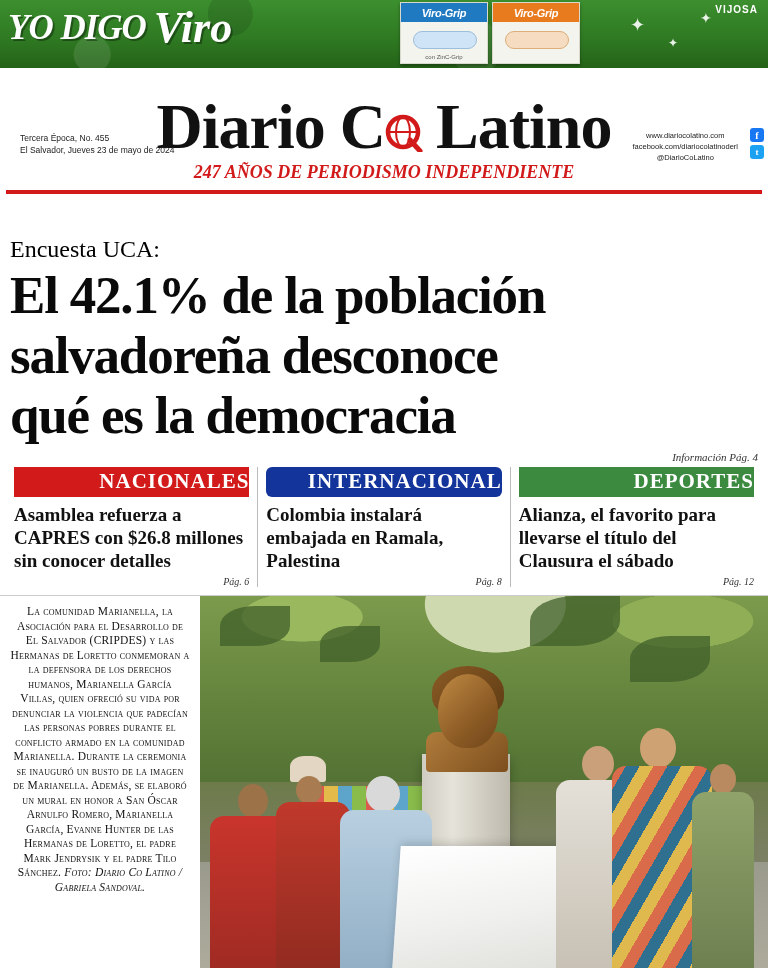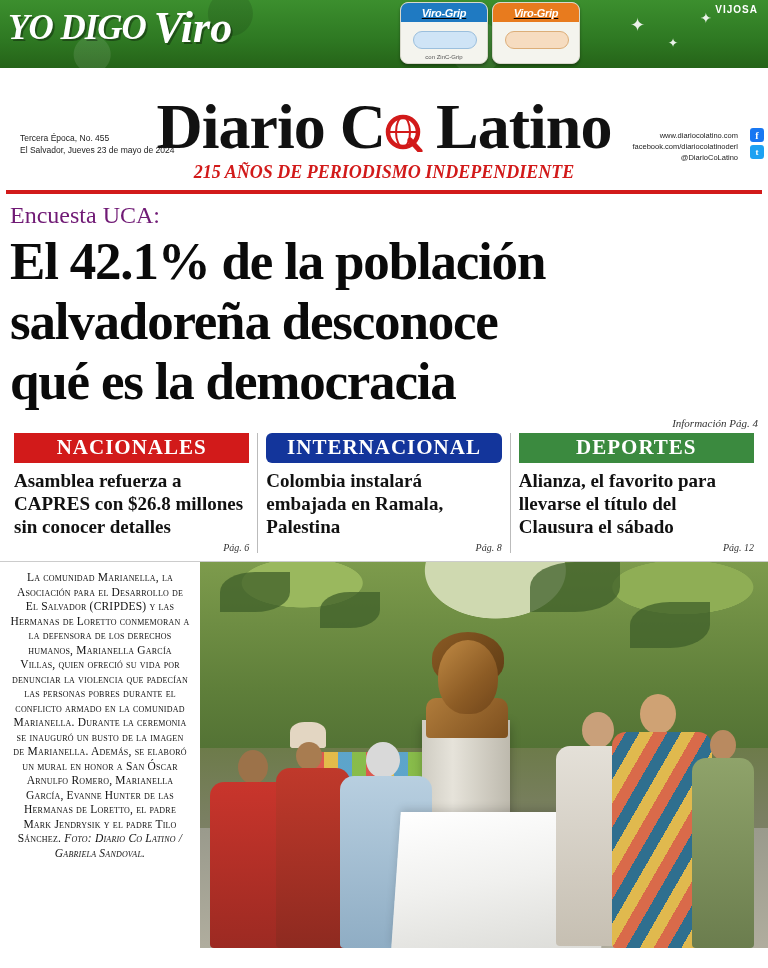--- a/index.html
+++ b/index.html
@@ -61,27 +61,26 @@
   .ad-boxes {
     position: absolute;
     left: 400px;
     top: 2px;
     display: flex;
     gap: 4px;
   }
   .ad-box {
     width: 86px;
     height: 60px;
-    border-radius: 8px;
+    border-radius: 0;
     background: #f4f4ee;
     border: 1px solid #d8d8cc;
     position: relative;
     overflow: hidden;
     box-shadow: 0 2px 3px rgba(0,0,0,0.35);
-    text-decoration: underline;
   }
   .ad-box .box-top {
     height: 19px;
     color: #fff;
     font-size: 11px;
     font-weight: bold;
     font-style: italic;
     display: flex;
     align-items: center;
     justify-content: center;
@@ -166,21 +165,21 @@
     color: #222;
     line-height: 12px;
   }
   .masthead-right {
     position: absolute;
     right: 8px;
     top: 62px;
     font-size: 7.5px;
     color: #222;
     line-height: 11px;
-    text-align: right;
+    text-align: center;
     padding-right: 22px;
   }
   .social-icons {
     position: absolute;
     right: 4px;
     top: 60px;
     display: flex;
     flex-direction: column;
     gap: 3px;
   }
@@ -204,22 +203,23 @@
     margin: 2px 6px 0 6px;
   }
 
   
   .lead {
     padding: 8px 10px 0 10px;
   }
   .kicker {
     font-family: "Liberation Serif", serif;
     font-size: 24px;
-    color: #701a75;
+    color: #000000;
     margin-bottom: 2px;
+    margin-top: 34px;
   }
   .headline {
     font-family: "Liberation Serif", serif;
     font-weight: bold;
     font-size: 53px;
     line-height: 60px;
     color: #0a0a0a;
     letter-spacing: -1.2px;
   }
   .info-pag {
@@ -238,21 +238,21 @@
     padding: 4px 6px 0 6px;
   }
   .sec {
     flex: 1;
     padding: 0 8px;
     position: relative;
   }
   .sec + .sec { border-left: 1px solid #bbb; }
   .sec-label {
     color: #fff;
-    text-align: center;
+    text-align: right;
     font-family: "Liberation Serif", serif;
     font-weight: bold;
     font-size: 21px;
     letter-spacing: 1px;
     padding: 2px 0 3px 0;
   }
   .sec-label.nac { background: #d21a1a; }
   .sec-label.int { background: #13359b; border-radius: 6px; }
   .sec-label.dep { background: #3b8a3f; }
   .sec-head {
@@ -425,21 +425,21 @@
 
   <div class="masthead">
     <div class="masthead-title">
       <span>Diario C</span><span class="globe"><svg width="40" height="40" viewBox="0 0 40 40">
             <circle cx="20" cy="20" r="15" fill="none" stroke="#d21a1a" stroke-width="4.5"></circle>
             <ellipse cx="20" cy="20" rx="7" ry="15" fill="none" stroke="#d21a1a" stroke-width="2"></ellipse>
             <line x1="5" y1="20" x2="35" y2="20" stroke="#d21a1a" stroke-width="2"></line>
             <line x1="27" y1="28" x2="37" y2="39" stroke="#d21a1a" stroke-width="5" stroke-linecap="round"></line>
           </svg></span><span> Latino</span>
     </div>
-    <div class="masthead-sub">215 AÑOS DE PERIODISMO INDEPENDIENTE</div>
+    <div class="masthead-sub">247 AÑOS DE PERIODISMO INDEPENDIENTE</div>
 
     <div class="masthead-left">
       <div>Tercera Época, No. 455</div>
       <div>El Salvador, Jueves 23 de mayo de 2024</div>
     </div>
 
     <div class="masthead-right">
       <div>www.diariocolatino.com</div>
       <div>facebook.com/diariocolatinoderl</div>
       <div>@DiarioCoLatino</div>

